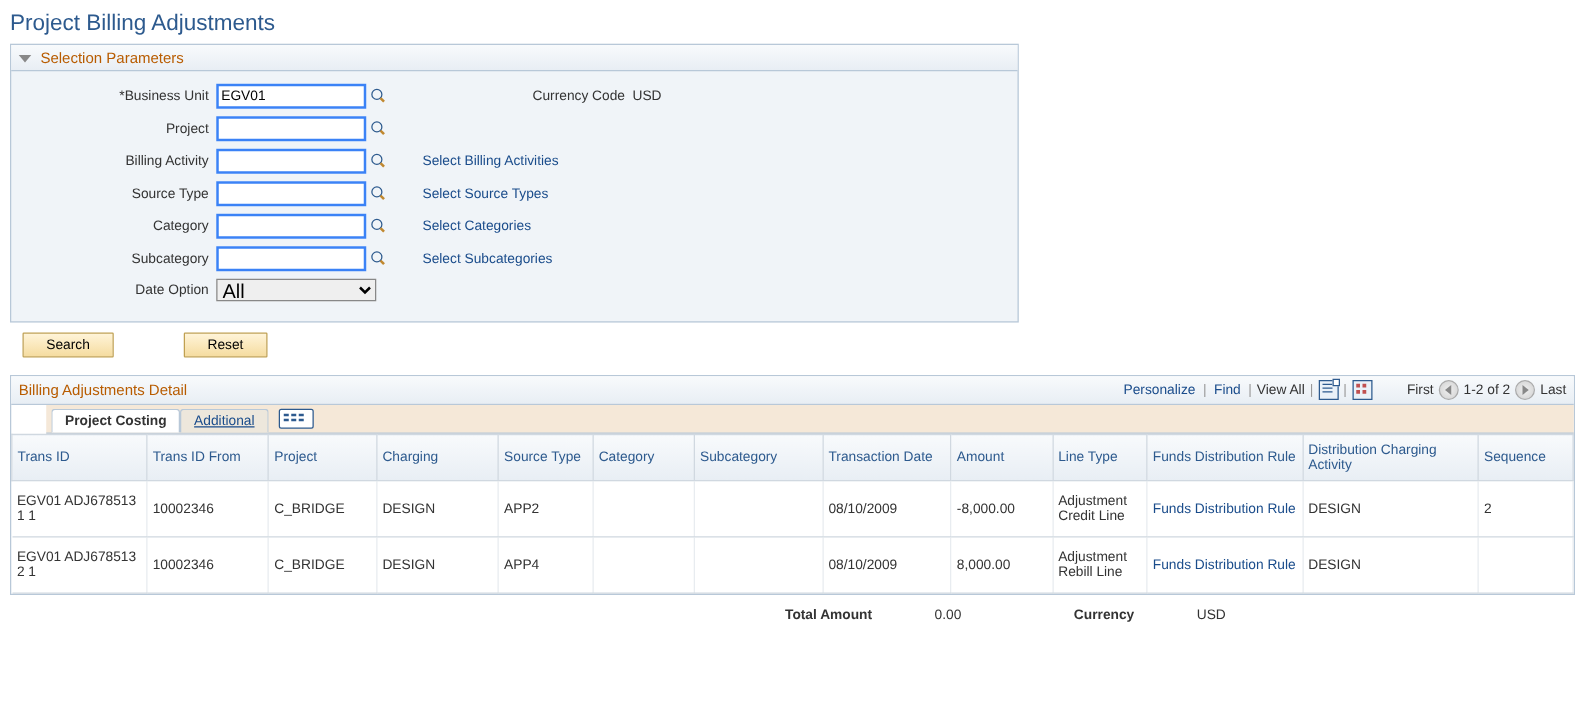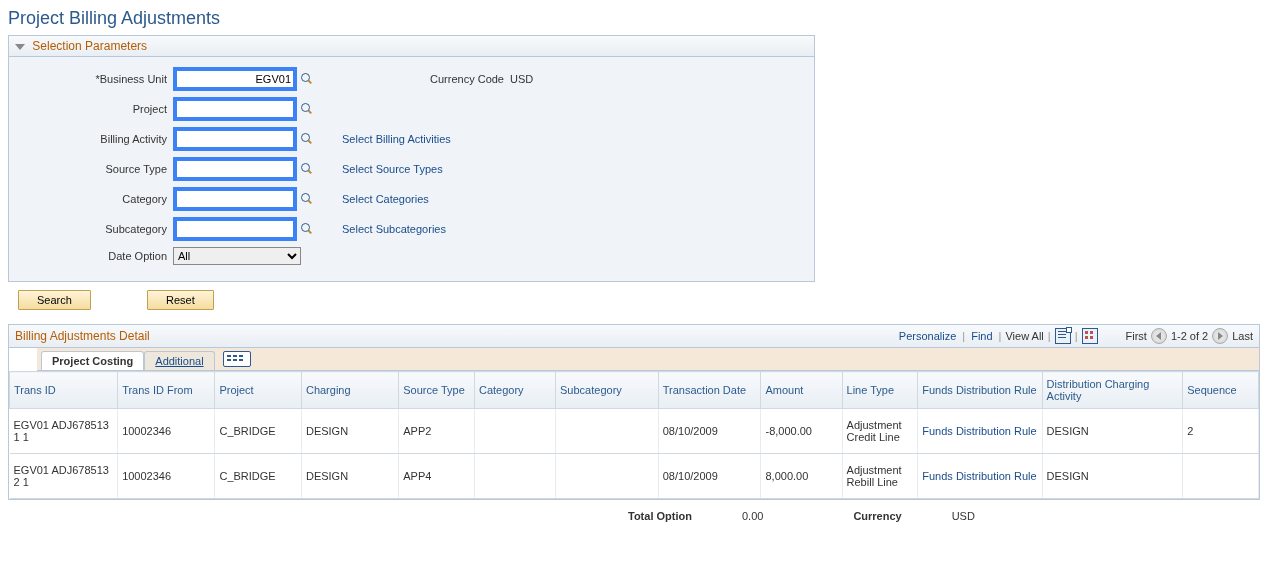--- a/index.html
+++ b/index.html
@@ -50,30 +50,29 @@
   }
   .lbl {
     width: 150px;
     text-align: right;
     padding-right: 6px;
     color: #333;
   }
   .inp {
     width: 112px;
     height: 16px;
-    border: 4px solid #3b82f6;
+    border: 2px solid #3b82f6;
     font-size: 11px;
     padding: 0 2px;
-    text-align: right;
   }
   .sel {
     width: 128px;
     height: 18px;
     border: 1px solid #888;
-    font-size: 11px;
+    font-size: 16px;
   }
   .lookup {
     display: inline-block;
     width: 14px;
     height: 14px;
     margin-left: 3px;
     position: relative;
   }
   .lookup::before {
     content: "";
@@ -384,17 +383,17 @@
           <td>Adjustment Rebill Line</td>
           <td><span class="link">Funds Distribution Rule</span></td>
           <td>DESIGN</td>
           <td class="num"></td>
         </tr>
       </tbody>
   </table>
 </div>
 
 <div class="totals">
-  <span class="tlbl">Total Option</span>
+  <span class="tlbl">Total Amount</span>
   <span class="tval">0.00</span>
   <span class="tlbl">Currency</span>
   <span>USD</span>
 </div>
 
 </body></html>

